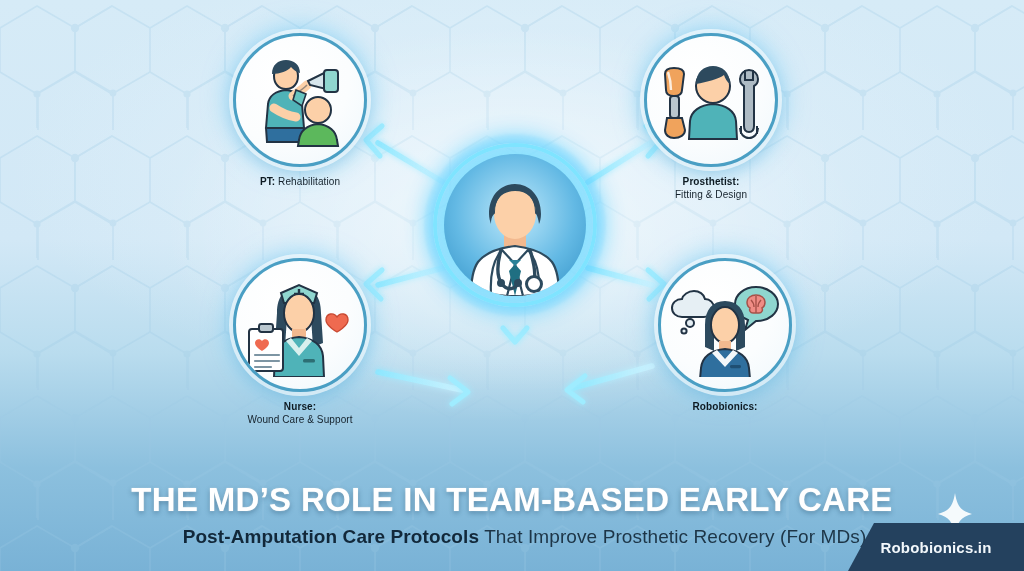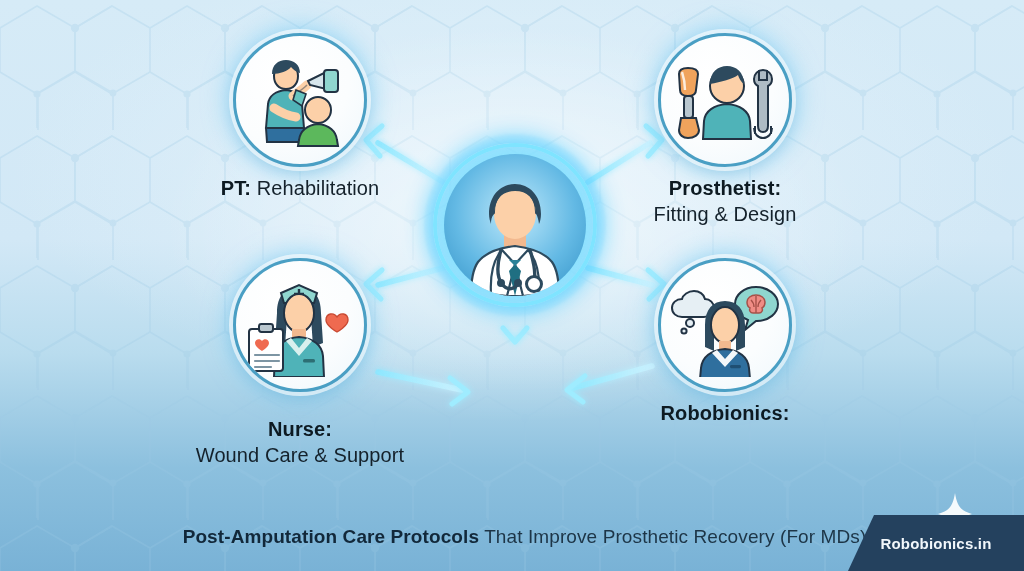--- a/index.html
+++ b/index.html
@@ -75,21 +75,21 @@
     background:radial-gradient(circle at 50% 42%, #bfe9fb 0%, #63b9e4 55%, #2f8fc4 100%);
     overflow:hidden;
     display:flex; align-items:flex-end; justify-content:center;
   }
 
   
   .label {
     position:absolute;
     text-align:center;
     color:#14212b;
-    font-size:20px;
+    font-size:10px;
     line-height:1.32;
     letter-spacing:.1px;
     white-space:nowrap;
   }
   .label .b { font-weight:bold; color:#0d1a22; }
   .label .l2 { display:block; }
 
   
   .title {
     position:absolute;
@@ -107,21 +107,21 @@
     text-align:center;
     font-size:19px;
     color:#1d3547;
     letter-spacing:.1px;
   }
   .subtitle .b { font-weight:bold; color:#12283a;margin-left:25px; }
 
   .ribbon {
     position:absolute;
     right:0; bottom:0;
-    width:176px; height:56px;
+    width:176px; height:48px;
     background:#24415e;
     color:#f2f7fb;
     font-size:15px;
     font-weight:bold;
     display:flex; align-items:center; justify-content:center;
     letter-spacing:.2px;
     clip-path:polygon(26px 0, 100% 0, 100% 100%, 0 100%);
   }
   .sparkle {
     position:absolute;
@@ -255,21 +255,21 @@
 
         <circle cx="72" cy="64" r="13" fill="#fcd0a8" stroke="#234" stroke-width="2"></circle>
         <path d="M72 78c-11 1-18 7-19 16l-1 6h40l-1-6c-1-9-8-15-19-16z" fill="#5cb85c" stroke="#234" stroke-width="2"></path>
       </svg>
     </div>
     <div class="label" style="left:-51px; top:142px; width:236px;">
       <span class="b">PT:</span><span> Rehabilitation</span>
     </div>
   </div>
 
-  <div class="node" style="left:658px; top:33px;">
+  <div class="node" style="left:644px; top:33px;">
     <div class="circle c-lg">
       <svg width="108" height="104" viewBox="0 0 108 104">
 
         <path d="M8 26c0-4 3-6 9-6s10 2 10 6l-2 16c0 4-3 6-8 6s-8-2-8-6z" fill="#f0a35c" stroke="#234" stroke-width="2"></path>
         <path d="M11 24c2 6 3 12 3 18" stroke="#fff" stroke-width="2.4" fill="none" opacity=".8"></path>
         <rect x="13" y="48" width="9" height="22" rx="3" fill="#b9c7cf" stroke="#234" stroke-width="2"></rect>
         <path d="M10 70h15l3 12c0 5-5 8-11 8-5 0-9-3-9-8z" fill="#f0a35c" stroke="#234" stroke-width="2"></path>
 
         <circle cx="56" cy="38" r="17" fill="#fcd0a8" stroke="#234" stroke-width="2"></circle>
         <path d="M39 36c0-12 8-18 17-18s17 6 17 18c-3-2-5-6-6-9-5 4-17 7-28 9z" fill="#2d4a5e"></path>
@@ -304,21 +304,21 @@
         <rect x="58" y="86" width="12" height="3.4" rx="1.5" fill="#2d6f74"></rect>
 
         <path d="M92 44c-3-5-11-4-11 3 0 6 11 12 11 12s11-6 11-12c0-7-8-8-11-3z" fill="#ef6a50" stroke="#c94a33" stroke-width="1.4"></path>
 
         <rect x="4" y="56" width="34" height="42" rx="3" fill="#ffffff" stroke="#234" stroke-width="2"></rect>
         <rect x="14" y="51" width="14" height="8" rx="2.4" fill="#b9c7cf" stroke="#234" stroke-width="2"></rect>
         <path d="M17 68c-2-3-7-2-7 2 0 4 7 8 7 8s7-4 7-8c0-4-5-5-7-2z" fill="#ef6a50"></path>
         <path d="M10 82h24M10 88h24M10 94h16" stroke="#7d95a3" stroke-width="2.2" stroke-linecap="round"></path>
       </svg>
     </div>
-    <div class="label" style="left:-51px; top:158px; width:236px;">
+    <div class="label" style="left:-51px; top:142px; width:236px;">
       <span class="b">Nurse:</span>
       <span class="l2">Wound Care &amp; Support</span>
     </div>
   </div>
 
   <div class="node" style="left:658px; top:258px;">
     <div class="circle c-lg">
       <svg width="110" height="104" viewBox="0 0 110 104">
 
         <path d="M12 26c-6 0-10 4-10 9s4 9 10 9h22c6 0 10-4 10-9s-4-9-9-9c-1-5-6-8-11-8-6 0-11 4-12 8z" fill="#e6eff4" stroke="#234" stroke-width="2"></path>
@@ -338,20 +338,21 @@
         <path d="M47 77l8 9 8-9 5 3-13 14-13-14z" fill="#f4f8fa"></path>
         <rect x="60" y="92" width="11" height="3.2" rx="1.4" fill="#1f4f73"></rect>
       </svg>
     </div>
     <div class="label" style="left:-48px; top:142px; width:230px;">
       <span class="b">Robobionics:</span>
     </div>
   </div>
 
 
+  <div class="title">THE MD’S ROLE IN TEAM-BASED EARLY CARE</div>
   <div class="subtitle">
     <span class="b">Post-Amputation Care Protocols</span><span> That Improve Prosthetic Recovery (For MDs)</span>
   </div>
 
   <svg class="sparkle" viewBox="0 0 34 42">
     <path d="M17 0c2 13 6 18 17 21-11 3-15 8-17 21-2-13-6-18-17-21C11 18 15 13 17 0z" fill="#ffffff" opacity=".92"></path>
   </svg>
 
   <div class="ribbon">Robobionics.in</div>
 

